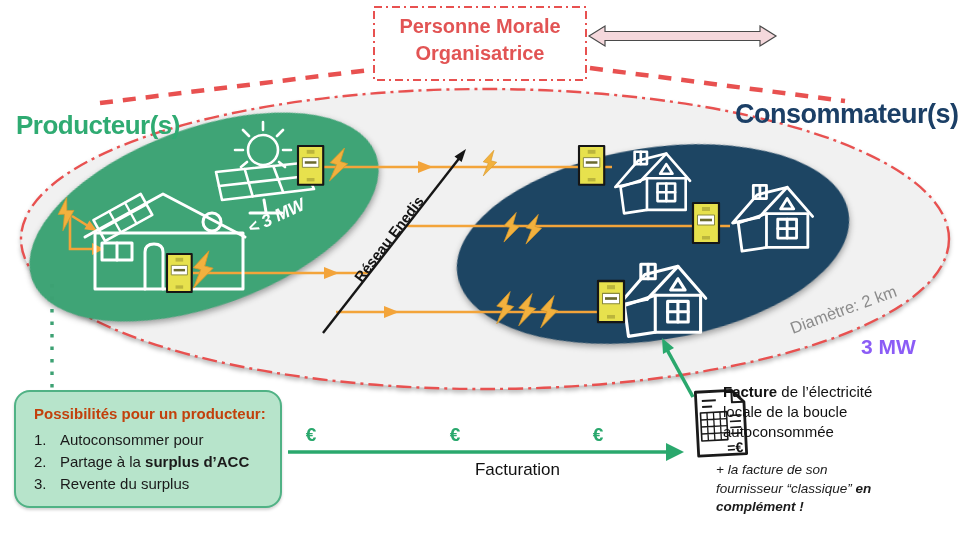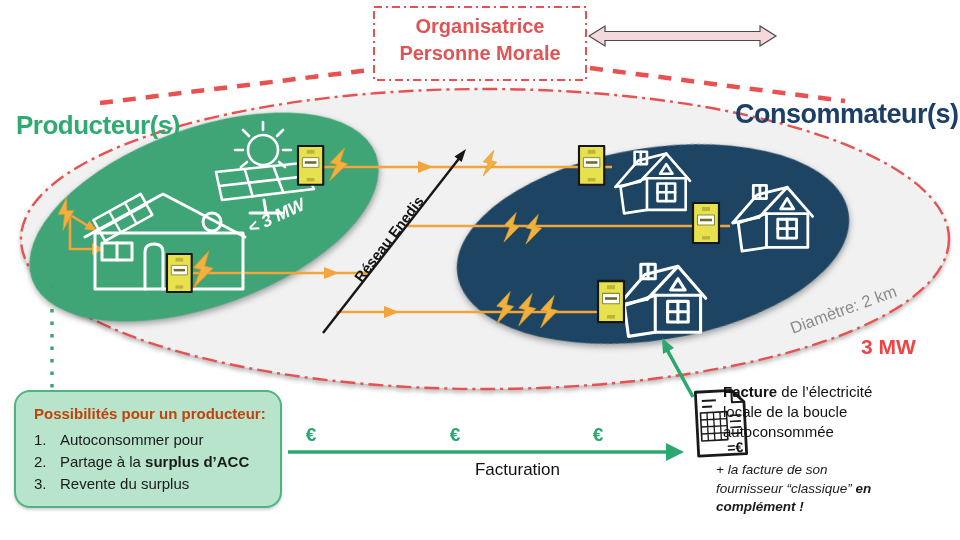--- a/index.html
+++ b/index.html
@@ -17,21 +17,21 @@
   .enedis{left:779px;top:14px;width:160px;}
   .enedis .word{font-weight:bold;font-size:28px;letter-spacing:0.5px;color:#1579BD;line-height:28px;}
   .enedis .mid{color:#8DC63F;}
   .enedis .tagline{font-size:6.8px;font-weight:bold;letter-spacing:0.55px;color:#1579BD;margin-top:2px;}
   .capacity{left:246px;top:206px;color:#fff;font-weight:bold;font-style:italic;font-size:17.5px;
             transform:rotate(-25deg);transform-origin:center;}
   .network-lbl{left:324px;top:231px;width:130px;text-align:center;color:#141414;
                font-weight:bold;font-size:14.5px;transform:rotate(-52.5deg);transform-origin:center;}
   .diameter{left:786px;top:292px;width:160px;color:#8B8B8B;font-size:16.5px;
             transform:rotate(-20deg);transform-origin:center;}
-  .power{left:861px;top:335px;font-weight:bold;font-size:21px;color:#ef4444;}
+  .power{left:861px;top:335px;font-weight:bold;font-size:21px;color:#8b5cf6;}
   .mint-box{left:14px;top:390px;width:268px;height:118px;background:#B7E4CB;
             border:2.5px solid #50B285;border-radius:16px;box-shadow:0 2px 3px rgba(0,0,0,.18);
             box-sizing:border-box;padding:13px 14px 0 18px;}
   .mint-title{font-weight:bold;font-size:15px;color:#c2410c;}
   .mint-list{margin-top:7px;}
   .mint-item{display:flex;font-size:15px;color:#1a1a1a;line-height:22px;}
   .mint-item .num{width:26px;flex:none;}
   .euro{font-weight:bold;font-size:19px;color:#2AA86D;width:30px;text-align:center;}
   .euro1{left:296px;top:424px;} .euro2{left:440px;top:424px;} .euro3{left:583px;top:424px;}
   .facturation{left:400px;top:460px;width:160px;text-align:right;font-size:17px;color:#111;}
@@ -165,22 +165,22 @@
     <path d="M707.5 412 V440 M714 412 V440 M720.5 412 V440 M701 419 H727 M701 426 H727 M701 433 H727" stroke-width="1.3"></path>
     <path d="M730 416 H741 M730 422 H741 M730 428 H741 M730 434 H741" stroke-width="1.6"></path>
     <text x="742" y="453" text-anchor="end" class="invoice-euro" stroke="none">=€</text>
   </g>
 </svg>
 
 <div class="abs zone-label lbl-producteur">Producteur(s)</div>
 <div class="abs zone-label lbl-consommateur">Consommateur(s)</div>
 
 <div class="abs pmo-text">
+  <div>Personne Morale</div>
   <div>Organisatrice</div>
-  <div>Personne Morale</div>
 </div>
 
 
 <div class="abs capacity">&lt; 3 MW</div>
 <div class="abs network-lbl">Réseau Enedis</div>
 <div class="abs diameter">Diamètre: 2 km</div>
 <div class="abs power">3 MW</div>
 
 <div class="abs mint-box">
   <div class="mint-title">Possibilités pour un producteur:</div>

